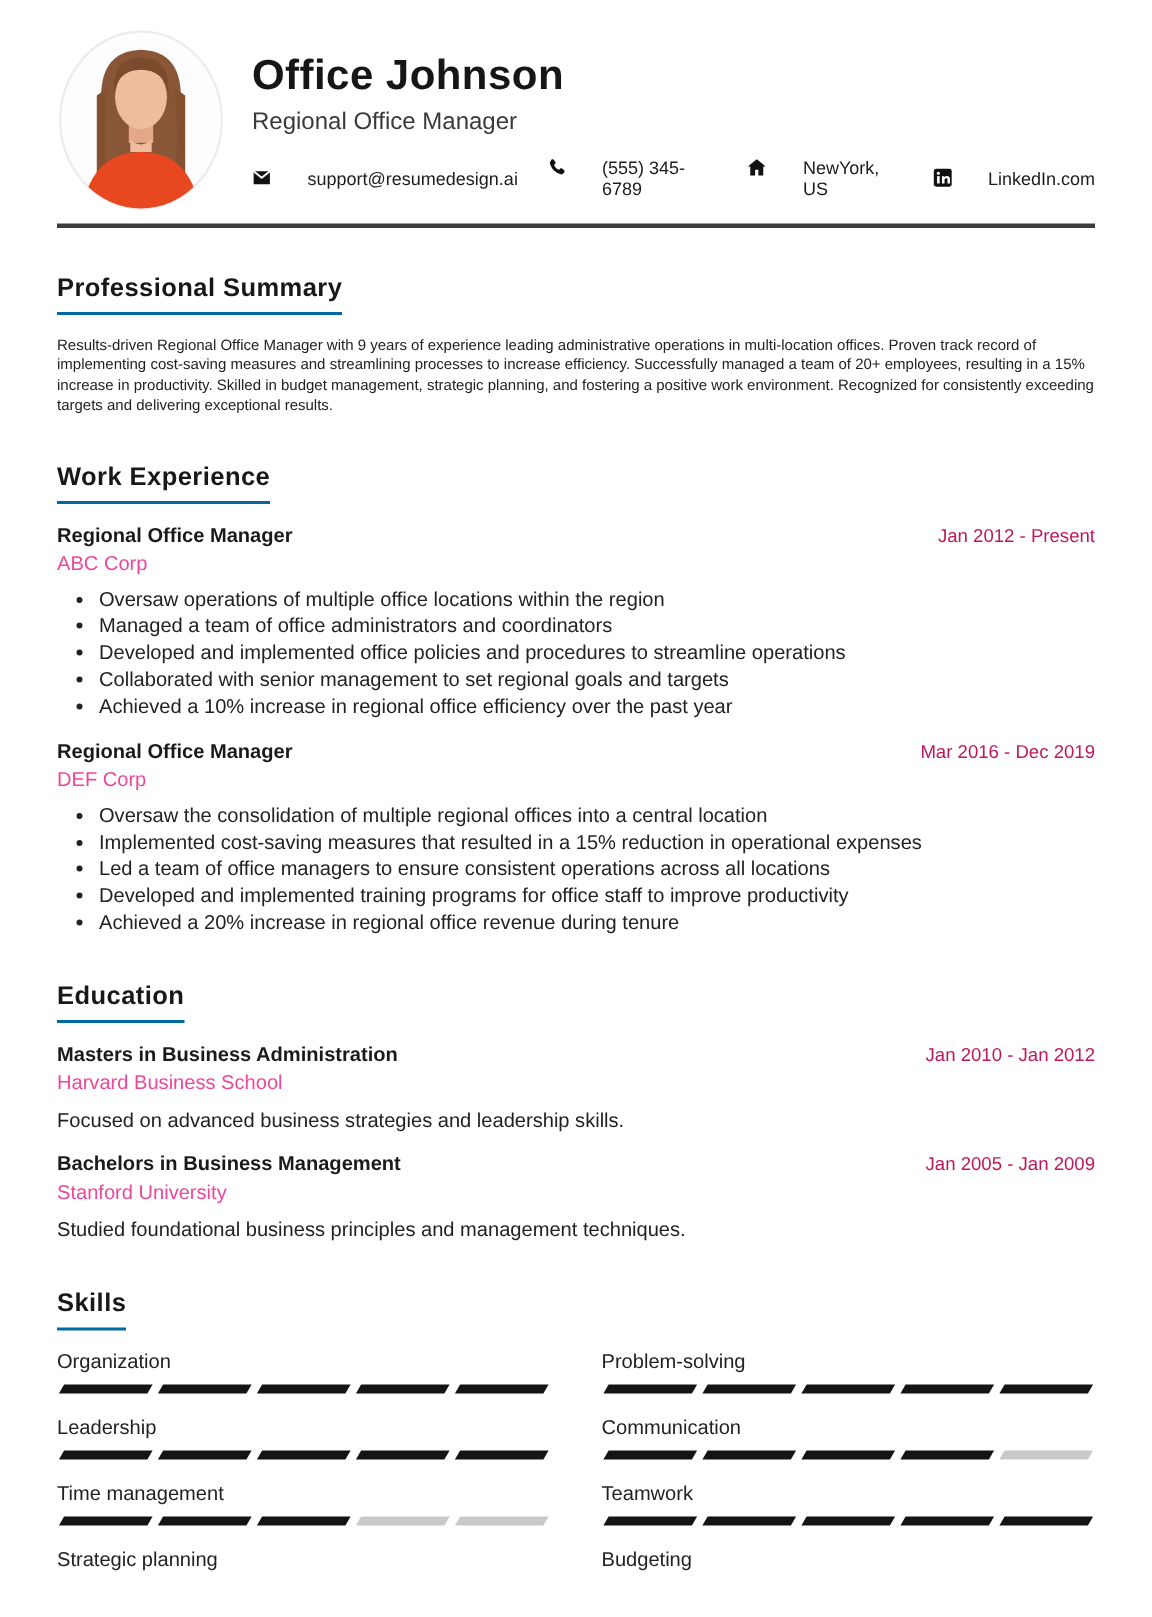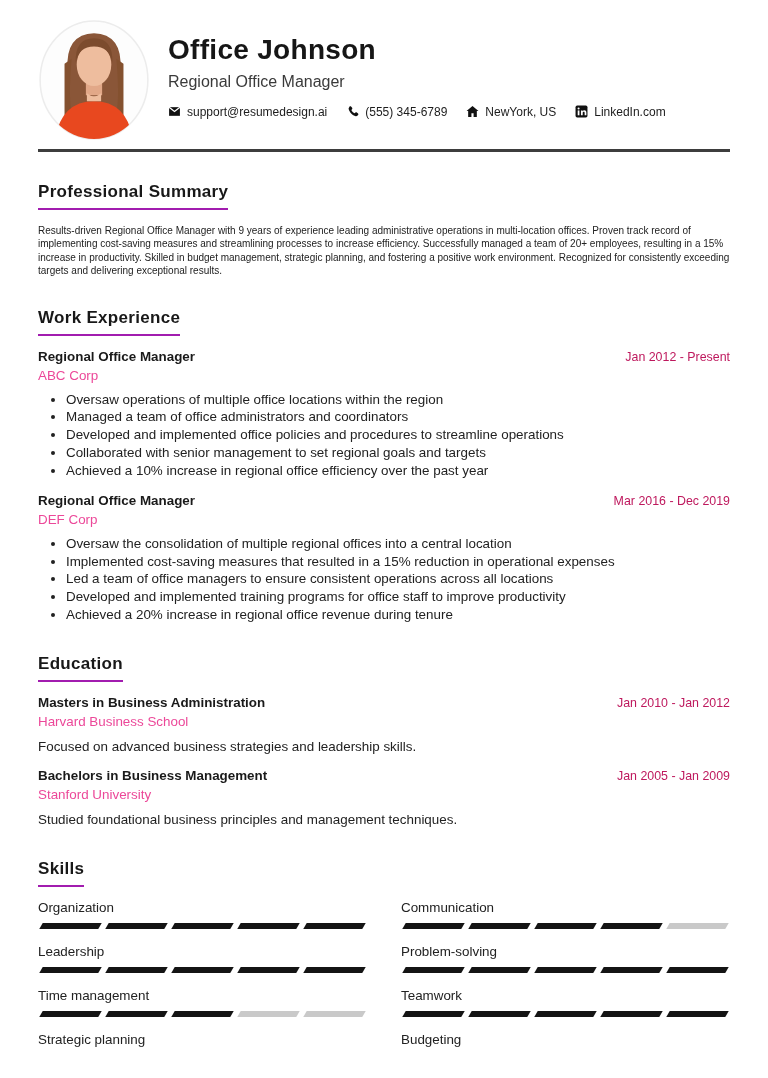--- a/index.html
+++ b/index.html
@@ -12,32 +12,32 @@
   .page { padding: 18px 38px 0 38px; }
 
   
   .header { display: flex; align-items: flex-start; }
   .avatar { width: 112px; height: 124px; flex: none; margin-right: 18px; }
   .avatar svg { width: 100%; height: 100%; display: block; }
   .header-text { padding-top: 17px; }
   .name { font-size: 28px; font-weight: bold; color: #161616; letter-spacing: .3px; line-height: 1.1; }
   .role { font-size: 16px; color: #3a3a3a; margin-top: 7px; }
   .contacts { display: flex; align-items: center; margin-top: 14px; font-size: 12px; color: #1c1c1c; }
-  .contact { display: flex; align-items: center; margin-right: 19px; }
+  .contact { display: flex; align-items: flex-start; margin-right: 19px; gap: 18px; }
   .contact:last-child { margin-right: 0; }
   .contact .cicon { width: 13px; height: 13px; margin-right: 6px; flex: none; }
   .contact .cicon svg { width: 100%; height: 100%; display: block; }
 
   .divider { border: none; border-top: 3px solid var(--divider, #3d3d3d); margin-top: 7px; }
 
   
   .section { margin-top: 30px; }
   .section-title {
     display: inline-block; font-size: 17px; font-weight: bold; color: #181818;
-    letter-spacing: .3px; padding-bottom: 6px; border-bottom: 2px solid #a21caf;
+    letter-spacing: .3px; padding-bottom: 6px; border-bottom: 2px solid #0369a1;
   }
   .summary { margin-top: 14px; font-size: 10px; line-height: 1.34; color: #222; }
 
   .entry { margin-top: 13px; }
   .entry-head { display: flex; justify-content: space-between; align-items: baseline; }
   .entry-title { font-size: 13.4px; font-weight: bold; color: #1a1a1a; }
   .entry-dates { font-size: 12.4px; color: #be185d; white-space: nowrap; }
   .entry-sub { font-size: 13.4px; color: #ec4899; margin-top: 4px; }
   .entry-desc { font-size: 13.4px; color: #222; margin-top: 9px; line-height: 1.3; }
 
@@ -233,42 +233,42 @@
 
           <div class="skill">
             <div class="skill-label">Strategic planning</div>
 
           </div>
 
         </div>
       <div class="skills-col">
 
           <div class="skill">
+            <div class="skill-label">Problem-solving</div>
+            <div class="skill-bar">
+              <span class="seg filled"></span>
+              <span class="seg filled"></span>
+              <span class="seg filled"></span>
+              <span class="seg filled"></span>
+              <span class="seg filled"></span>
+            </div>
+          </div>
+
+          <div class="skill">
             <div class="skill-label">Communication</div>
             <div class="skill-bar">
               <span class="seg filled"></span>
               <span class="seg filled"></span>
               <span class="seg filled"></span>
               <span class="seg filled"></span>
               <span class="seg"></span>
             </div>
           </div>
 
           <div class="skill">
-            <div class="skill-label">Problem-solving</div>
-            <div class="skill-bar">
-              <span class="seg filled"></span>
-              <span class="seg filled"></span>
-              <span class="seg filled"></span>
-              <span class="seg filled"></span>
-              <span class="seg filled"></span>
-            </div>
-          </div>
-
-          <div class="skill">
             <div class="skill-label">Teamwork</div>
             <div class="skill-bar">
               <span class="seg filled"></span>
               <span class="seg filled"></span>
               <span class="seg filled"></span>
               <span class="seg filled"></span>
               <span class="seg filled"></span>
             </div>
           </div>
 

